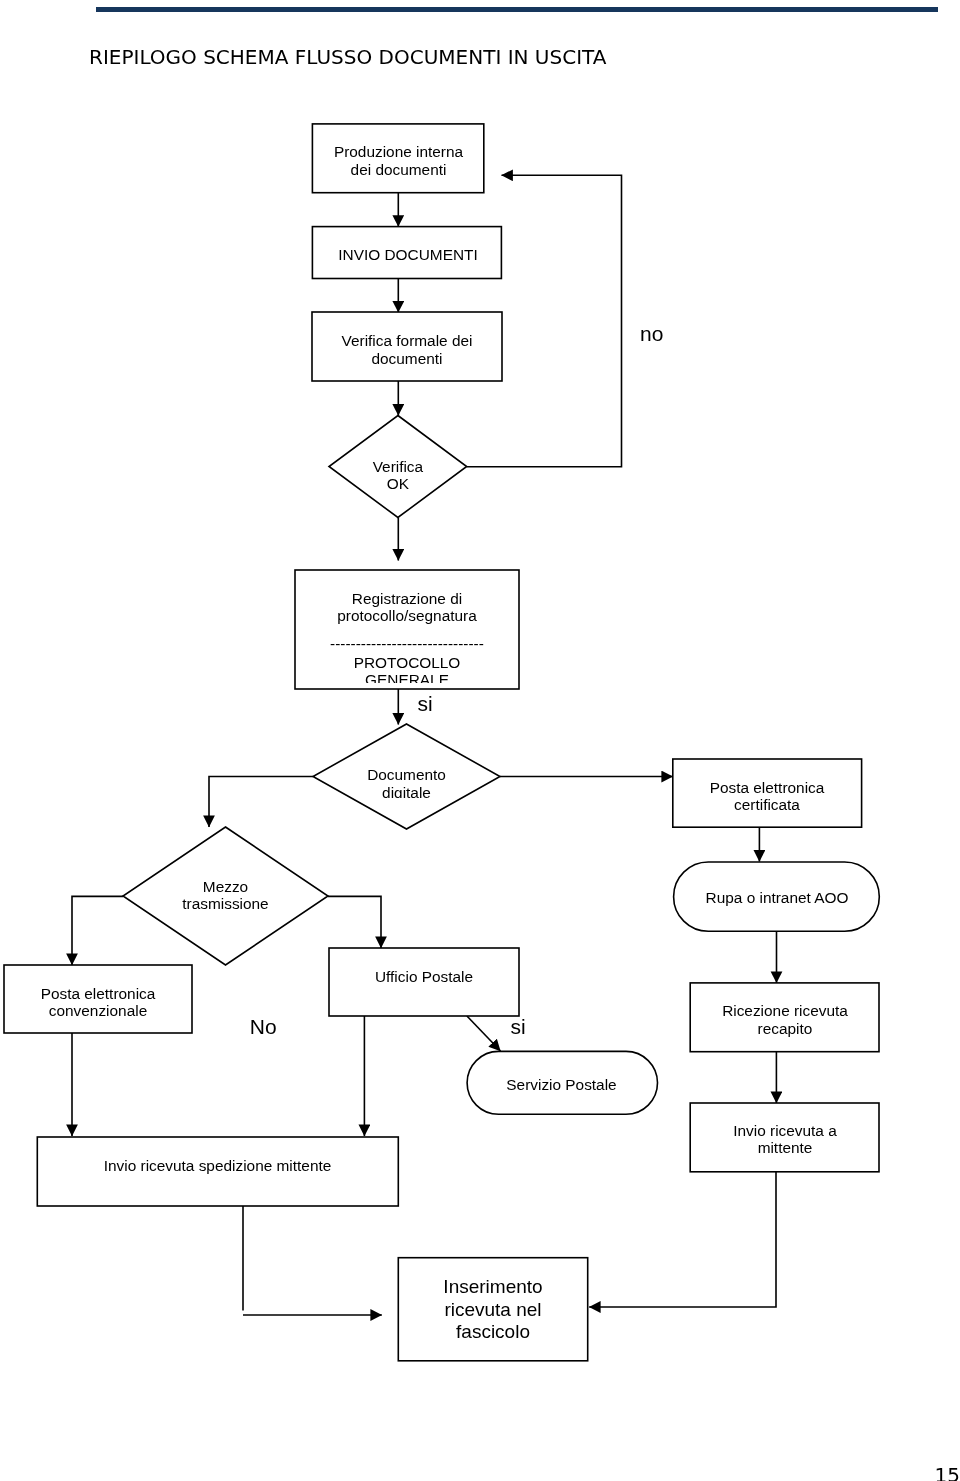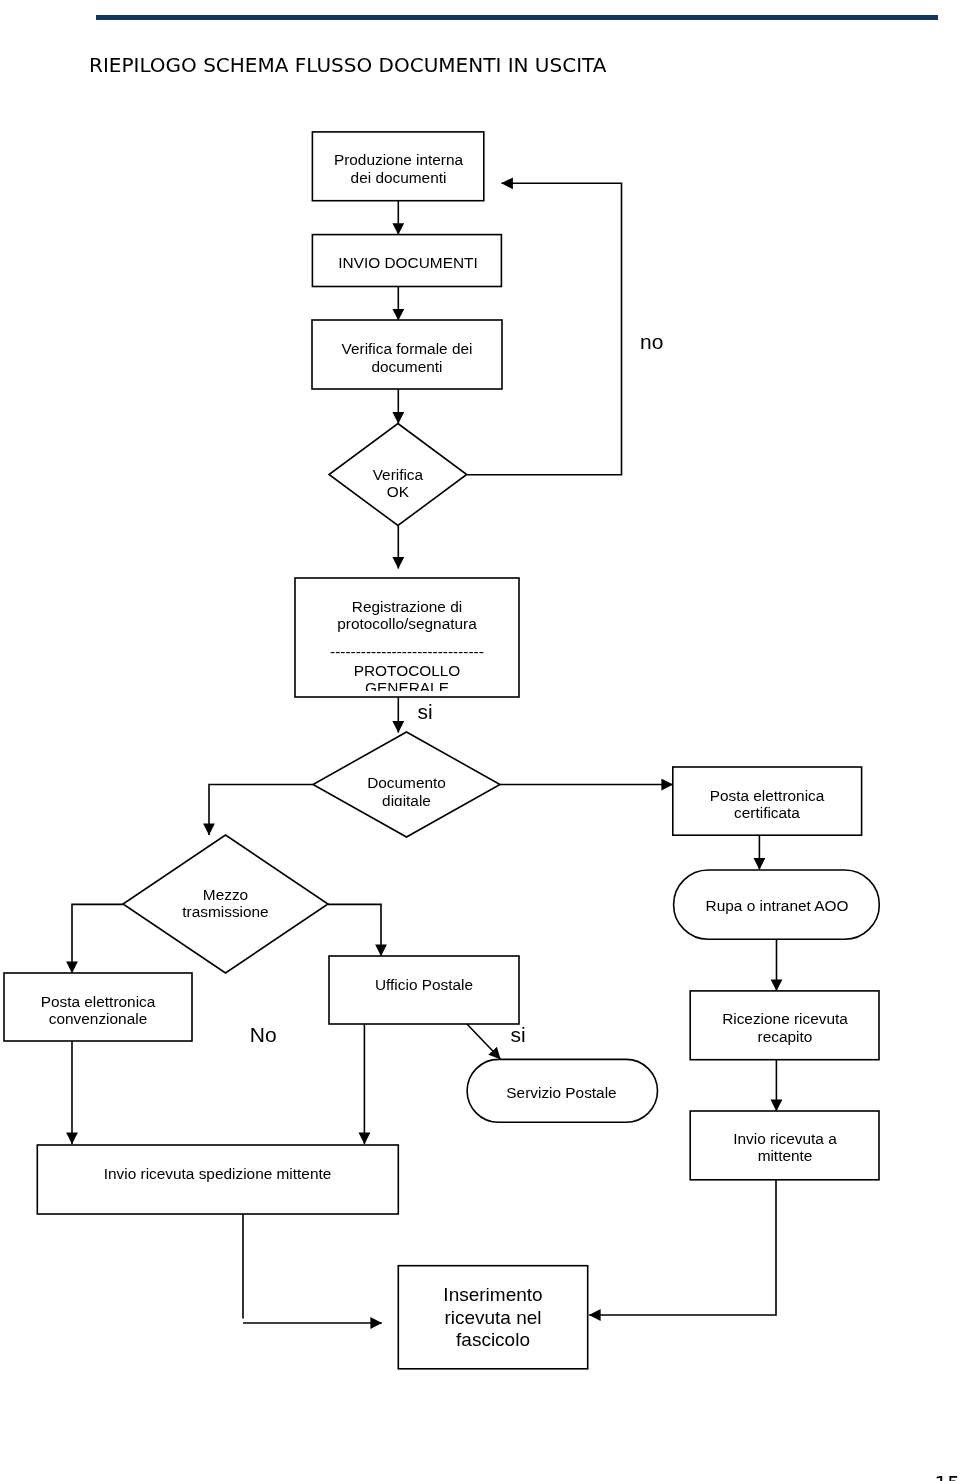--- a/index.html
+++ b/index.html
@@ -2,21 +2,21 @@
 <html><head>
 <meta charset="utf-8">
 <title>Riepilogo schema flusso documenti in uscita</title>
 <style>
   html,body{margin:0;padding:0;}
   body{
     width:960px;height:1481px;background:#ffffff;overflow:hidden;
     font-family:"Liberation Sans", sans-serif; color:#000;
     position:relative;
   }
-  #page{position:absolute;left:0;top:12px;width:960px;height:1160px;}
+  #page{position:absolute;left:0;top:4px;width:960px;height:1160px;}
   .rule{position:absolute;left:96px;top:3px;width:842px;height:5px;background:#16365c;}
   .doc-title{position:absolute;left:89px;top:41px;font-family:"DejaVu Sans",sans-serif;font-size:20px;line-height:24px;letter-spacing:0px;color:#000;white-space:nowrap;}
   .pageno{position:absolute;left:908px;top:1459px;width:52px;text-align:right;font-family:"DejaVu Sans",sans-serif;font-size:20px;color:#000;}
   svg.chart{position:absolute;left:0;top:0;width:960px;height:1481px;}
   .nodeLabel{font-family:"Liberation Sans",sans-serif;font-size:15.4px;fill:#000;text-anchor:middle;}
   .edgeLabel{font-family:"Liberation Sans",sans-serif;font-size:21px;fill:#000;text-anchor:middle;}
   .shape{fill:#ffffff;stroke:#000000;stroke-width:1.6;}
   .conn{fill:none;stroke:#000000;stroke-width:1.6;}
   .nodeLabelLg{font-family:"Liberation Sans",sans-serif;font-size:19px;fill:#000;text-anchor:middle;}
 </style>

